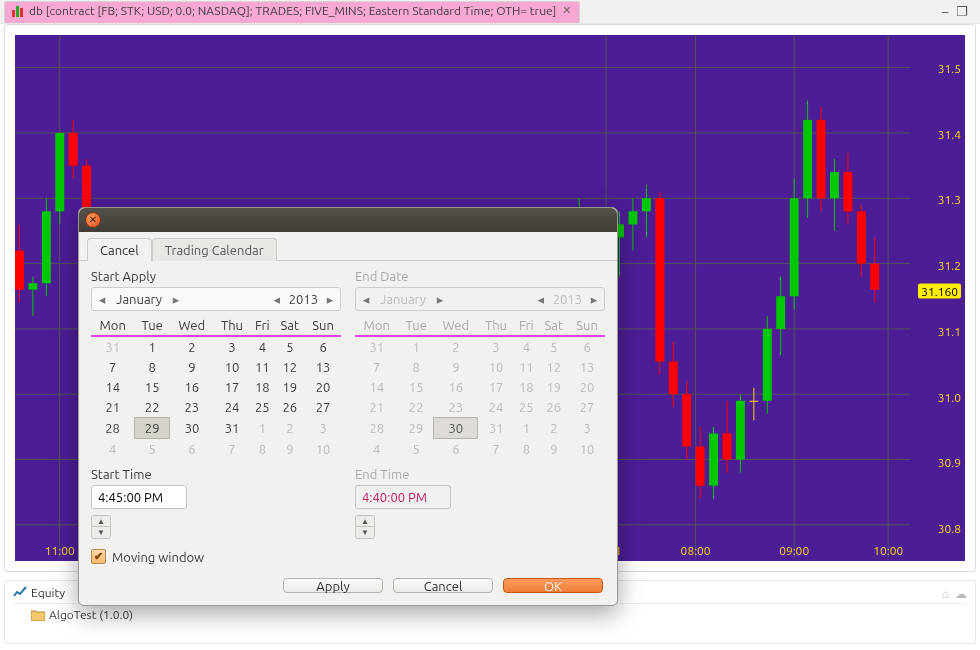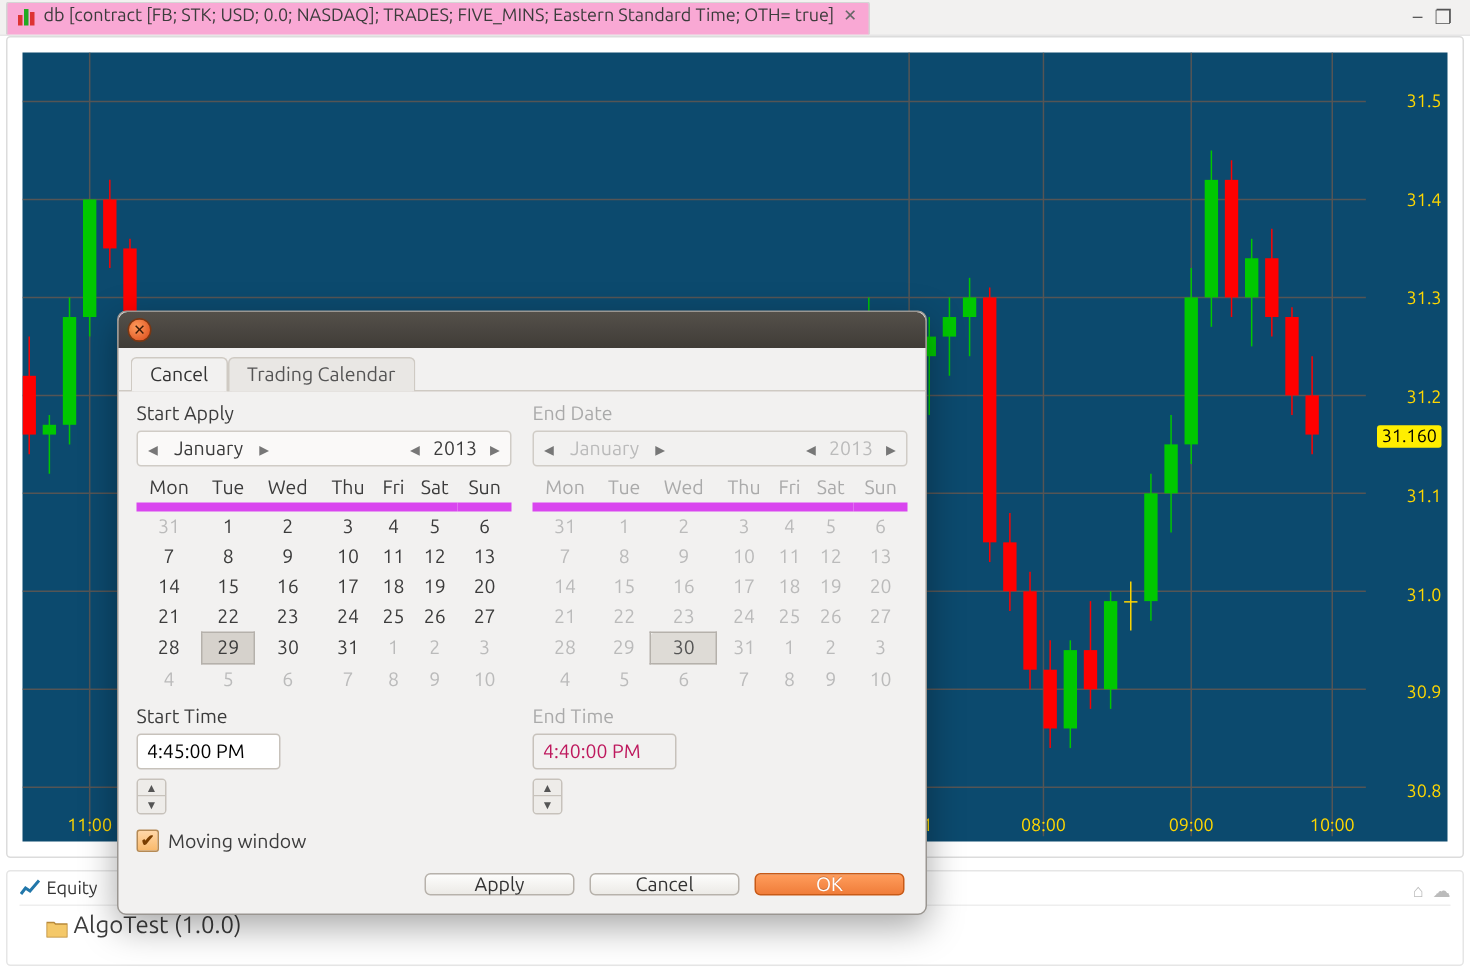--- a/index.html
+++ b/index.html
@@ -57,21 +57,21 @@
     height: 548px;
     background: #fff;
     border: 1px solid #dcdcdc;
     border-radius: 3px;
     padding: 10px;
   }
 
   .chart {
     width: 100%;
     height: 100%;
-    background: #0c4a6e;
+    background: #4c1d95;
     position: relative;
   }
 
   .chart svg { position: absolute; inset: 0; }
 
   
   .ylabel {
     position: absolute;
     right: 4px;
     font-size: 12px;
@@ -124,21 +124,21 @@
     font-size: 12px;
     color: #333;
     border-bottom: 1px solid #eee;
     padding-bottom: 4px;
   }
   .bottom .algo {
     padding: 4px 0 0 18px;
     display: flex;
     align-items: center;
     gap: 4px;
-    font-size: 16px;
+    font-size: 12px;
   }
   .folder-icon {
     width: 14px; height: 12px;
     display: inline-block;
   }
   .right-icons {
     position: absolute;
     right: 8px;
     top: 6px;
     display: flex;
@@ -234,21 +234,21 @@
 
   table.cal {
     width: 100%;
     border-collapse: collapse;
     margin-top: 4px;
     font-size: 13px;
   }
   table.cal th {
     font-weight: normal;
     padding: 3px 0;
-    border-bottom: 6px solid #d946ef;
+    border-bottom: 2px solid #d946ef;
     text-align: center;
   }
   table.cal td {
     text-align: center;
     padding: 3px 0;
     cursor: pointer;
   }
   table.cal td.out { color: #bbb; }
   table.cal td.sel {
     background: #d6d2cc;

